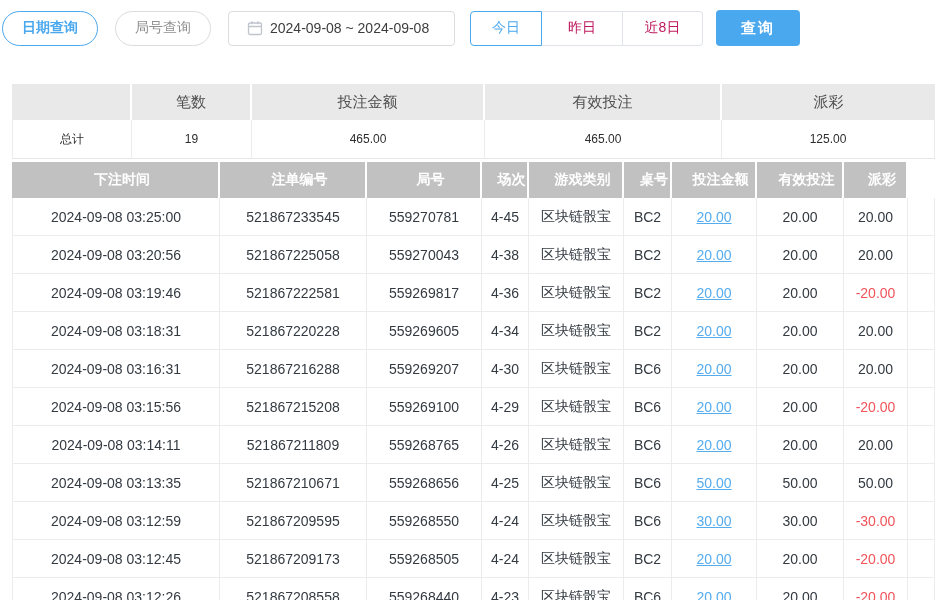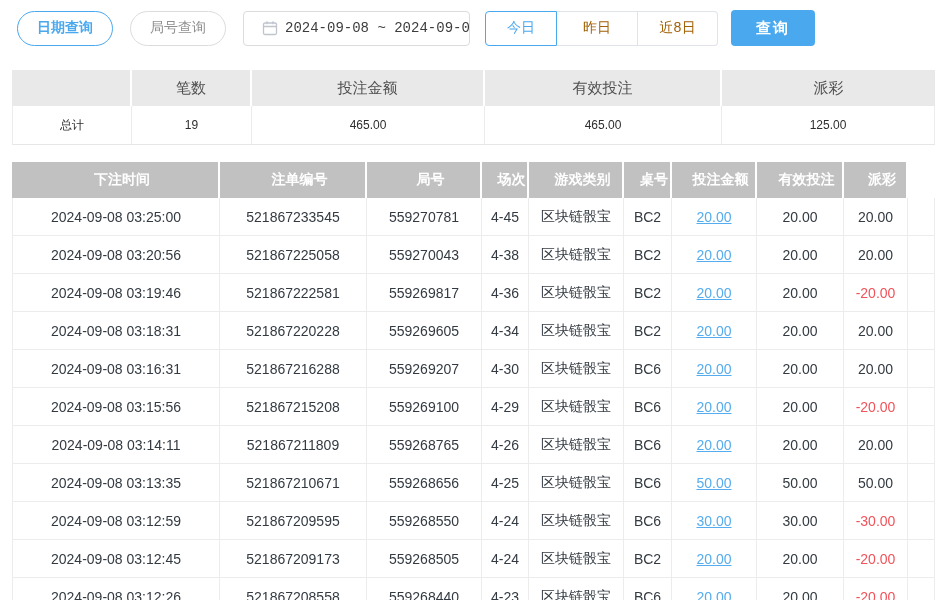--- a/index.html
+++ b/index.html
@@ -6,40 +6,40 @@
     --accent-blue:#4aa8ee;
     --link-blue:#55acee;
     --negative-red:#f0535a;
     --table-header-bg:#c1c1c1;
     --summary-header-bg:#e9e9e9;
   }
   *{margin:0;padding:0;}
   html,body{width:945px;height:600px;overflow:hidden;background:#fff;
     font-family:"Liberation Sans","DejaVu Sans",sans-serif;}
   
-  .toolbar{position:absolute;top:10px;left:17px;display:flex;align-items:center;font-family:Liberation Mono, monospace;}
+  .toolbar{position:absolute;top:10px;left:2px;display:flex;align-items:center;}
   .pill{height:35px;border-radius:18px;background:#fff;font-size:14px;padding:0 19px;
     display:flex;align-items:center;justify-content:center;cursor:pointer;box-sizing:border-box;}
   .pill.active{border:1px solid var(--accent-blue);color:var(--accent-blue);font-weight:bold;}
   .pill.inactive{border:1px solid #dcdcdc;color:#8f8f8f;margin-left:17px;}
   .date-input{margin-left:17px;width:227px;height:35px;border:1px solid #dcdcdc;border-radius:4px;
     display:flex;align-items:center;box-sizing:border-box;padding:0 18px;gap:7px;
     font-size:14px;color:#3d3d3d;cursor:pointer;background:#fff;overflow:hidden;white-space:nowrap;}
   .btn-group{display:flex;margin-left:15px;}
   .gbtn{height:35px;box-sizing:border-box;display:flex;align-items:center;justify-content:center;
-    font-size:14px;background:#fff;border:1px solid #e0e3e9;color:#a16207;cursor:pointer;}
+    font-size:14px;background:#fff;border:1px solid #e0e3e9;color:#be185d;cursor:pointer;}
   .gbtn.first{border-radius:4px 0 0 4px;width:72px;}
   .gbtn.mid{width:81px;border-left:none;}
   .gbtn.last{border-radius:0 4px 4px 0;width:80px;border-left:none;}
   .gbtn.selected{border:1px solid var(--accent-blue);color:var(--accent-blue);}
   .search-btn{margin-left:13px;width:84px;height:36px;background:var(--accent-blue);color:#fff;
     font-weight:bold;font-size:15px;border:none;border-radius:4px;display:flex;align-items:center;
     justify-content:center;cursor:pointer;letter-spacing:2px;}
   
-  .summary{position:absolute;left:12px;top:70px;width:923px;}
+  .summary{position:absolute;left:12px;top:84px;width:923px;}
   .srow{display:flex;}
   .scell{display:flex;align-items:center;justify-content:center;box-sizing:border-box;}
   .srow.head .scell{background:var(--summary-header-bg);height:36px;color:#4f4f4f;font-size:15px;
     border-right:2px solid #fff;}
   .srow.head .scell:last-child{border-right:none;}
   .srow.body .scell{height:39px;color:#2e2e2e;font-size:12px;background:#fff;
     border-right:1px solid #ececec;border-bottom:1px solid #e6e6e6;}
   .srow.body .scell:first-child{border-left:1px solid #ececec;}
   .sw0{width:120px}.sw1{width:120px}.sw2{width:233px}.sw3{width:237px}.sw4{width:213px}
   

